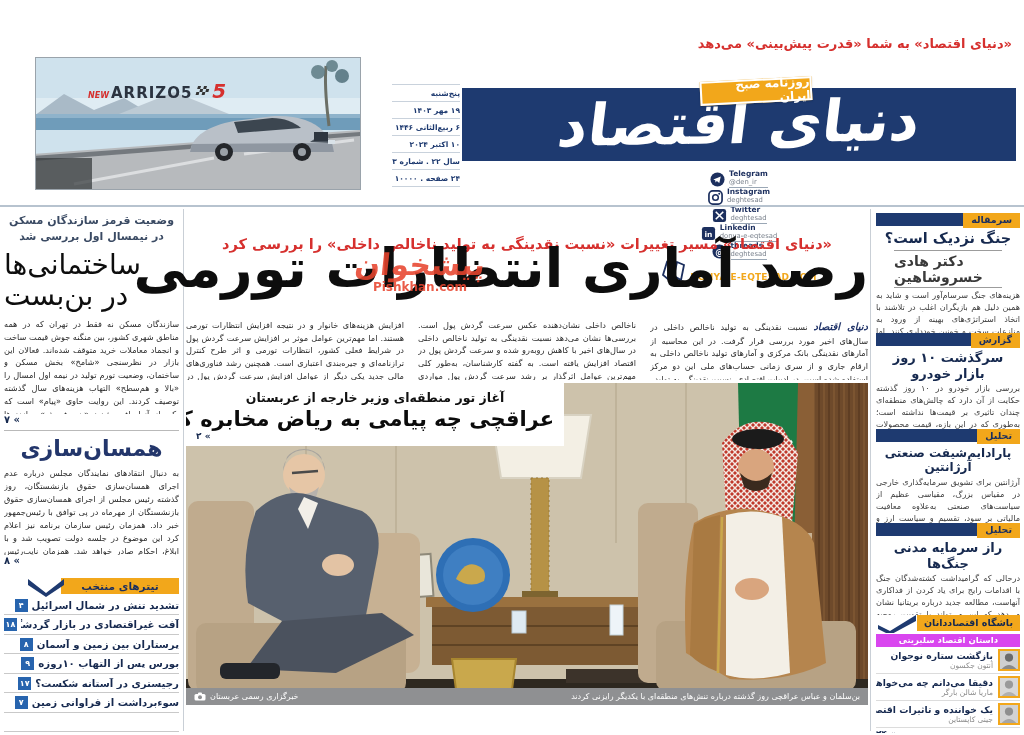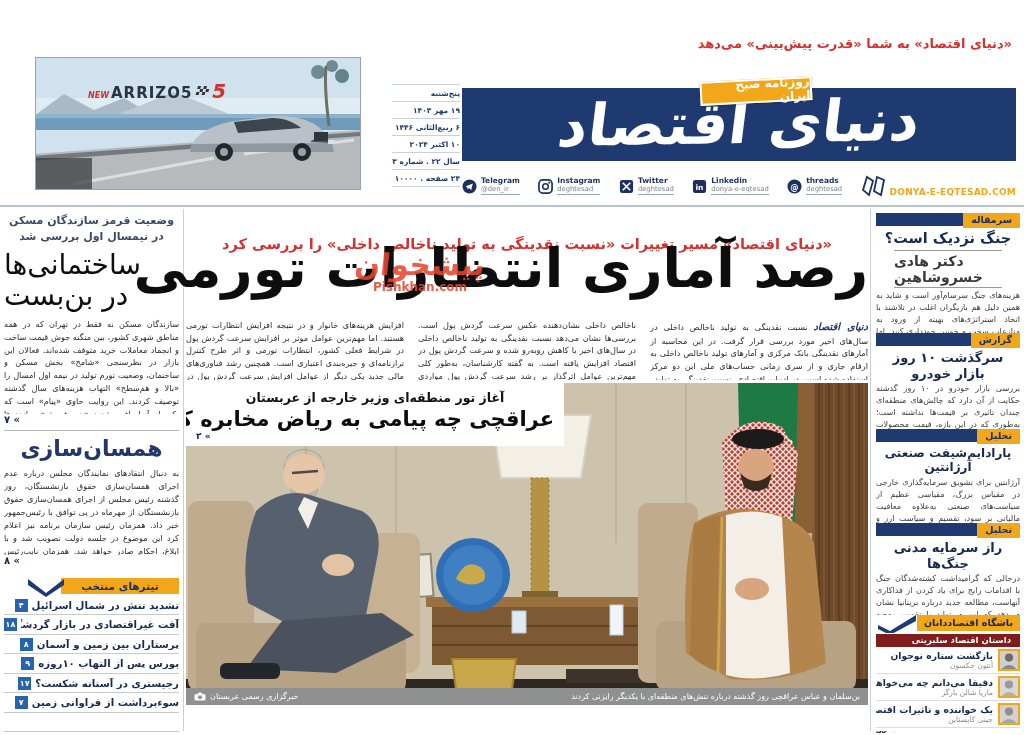--- a/index.html
+++ b/index.html
@@ -24,21 +24,21 @@
   .badge {
     background: #f2a71b; color: #fff; font-weight: bold; font-size: 12px;
     display: flex; align-items: center; justify-content: center;
     transform: rotate(-3deg); border: 2px solid #fff; box-shadow: 0 1px 2px rgba(0,0,0,.2);
   }
   .dates { border-top: 1px solid #c9d2dc; }
   .date-row {
     height: 17px; line-height: 17px; font-size: 7.5px; font-weight: bold;
     color: #1e3a70; border-bottom: 1px solid #c9d2dc; text-align: right; white-space: nowrap; overflow: hidden;
   }
-  .social { display: flex; direction: ltr; align-items: center; justify-content: space-between; }
+  .social { display: flex; direction: ltr; align-items: center; justify-content: space-between; flex-direction: column; }
   .soc-item { display: flex; align-items: center; gap: 4px; direction: ltr; }
   .soc-ico { width: 15px; height: 15px; flex: 0 0 15px; }
   .soc-txt { border-bottom: 1px solid #9aa7b5; padding-bottom: 1px; }
   .soc-name { font-size: 7.5px; font-weight: bold; color: #1c2f5e; line-height: 8px; text-align: left; }
   .soc-handle { font-size: 6.8px; color: #7a828d; line-height: 8px; text-align: left; }
   .site { display: flex; align-items: flex-end; gap: 3px; direction: ltr; }
   .site-txt { color: #f2a71b; font-weight: bold; font-size: 9px; letter-spacing: .2px; }
 
   
   .ad { border: 1px solid #9aa3ab; overflow: hidden; background: #cfe2ed; }
@@ -104,21 +104,21 @@
     width: 75%; margin: 3px auto 2px; border-top: 1px solid #9c9c9c; border-bottom: 1px solid #9c9c9c;
     font-size: 14px; font-weight: bold; color: #3a3a3a; text-align: left; padding: 2px 0;
   }
   .sec-body { font-size: 8.1px; line-height: 1.48; text-align: justify; color: #3c3c3c; margin-top: 2px; overflow: hidden; }
   .sec-page { direction: ltr; text-align: left; font-weight: bold; color: #16294f; font-size: 9px; margin-top: 1px; }
   .club-bar { position: relative; height: 16px; }
   .club-label {
     position: absolute; right: 0; top: 0; height: 16px; background: #f2a71b;
     color: #16294f; font-weight: bold; font-size: 9.5px; line-height: 16px; padding: 0 7px;
   }
-  .club-sub { height: 13px; background: #7f1d1d; color: #fff; font-size: 8.5px; font-weight: bold; line-height: 13px; padding: 0 9px; margin-top: 3px; }
+  .club-sub { height: 13px; background: #d946ef; color: #fff; font-size: 8.5px; font-weight: bold; line-height: 13px; padding: 0 22px; margin-top: 3px; }
   .club-item { display: flex; direction: rtl; align-items: center; gap: 5px; height: 27px; border-bottom: 1px solid #dcdcdc; }
   .club-photo { width: 22px; height: 22px; border: 2px solid #f2a71b; flex: 0 0 auto; background: #d9d9d9; }
   .club-title { font-size: 9.2px; font-weight: bold; color: #16294f; line-height: 11px; white-space: nowrap; overflow: hidden; }
   .club-name { font-size: 7.5px; color: #8b8b8b; line-height: 10px; }
 </style>
 </head>
 <body>
 
 <div class="abs slogan" style="left:690px; top:36px; width:322px;">«دنیای اقتصاد» به شما «قدرت پیش‌بینی» می‌دهد</div>
 

